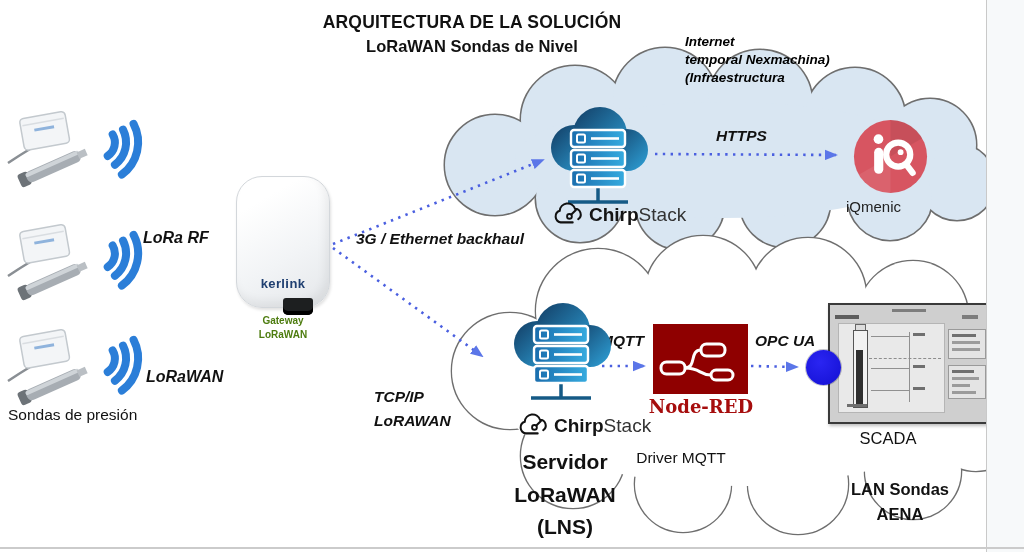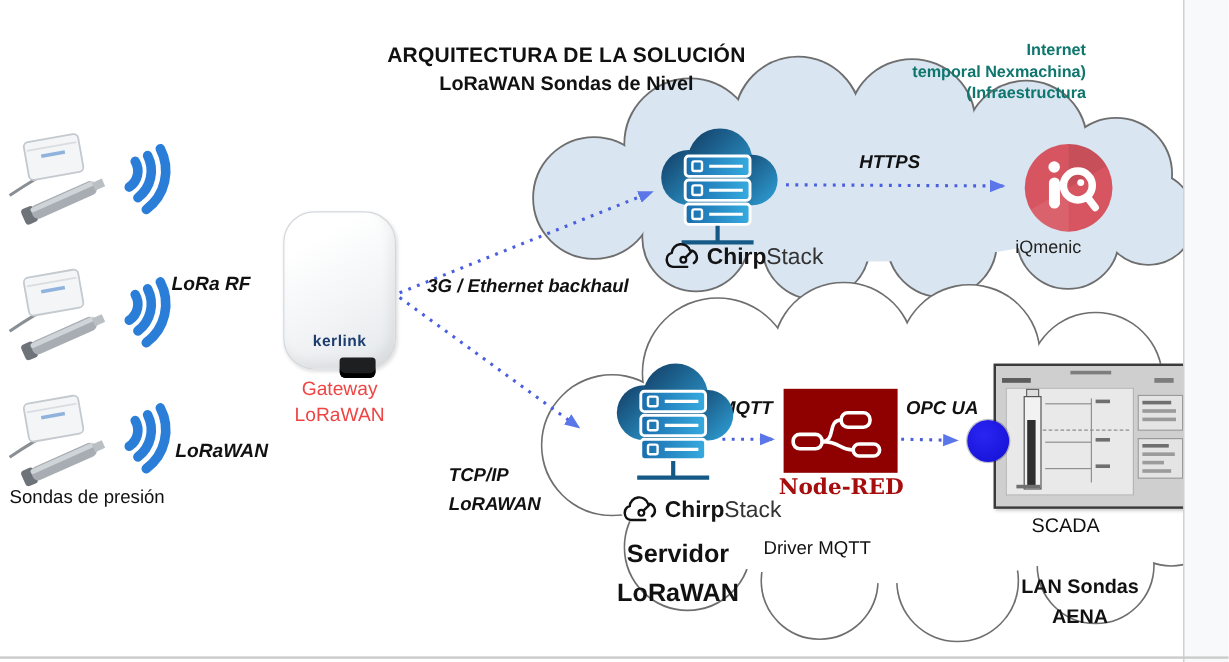--- a/index.html
+++ b/index.html
@@ -10,30 +10,30 @@
   .abs{position:absolute;}
   svg{display:block;overflow:visible;}
   .lbl{position:absolute;color:#111;white-space:nowrap;}
   .bi{font-weight:700;font-style:italic;}
   .ctr{text-align:center;white-space:normal;}
   
   .title{font-weight:700;text-align:center;line-height:1.45;}
   .title .t1{font-size:17.5px;letter-spacing:.2px;}
   .title .t2{font-size:16.5px;}
   
-  .internet{color:#0f766e;font-weight:700;font-size:13.5px;line-height:1.35;text-align:right;}
+  .internet{color:#000000;font-weight:700;font-size:13.5px;line-height:1.35;text-align:left;font-style:italic;}
   
   .gw{position:absolute;left:236px;top:176px;width:92px;height:130px;border-radius:26px;
       background:linear-gradient(150deg,#ffffff 20%,#f2f4f6 60%,#e4e7ea 100%);
       border:1.5px solid #d3d7db;box-shadow:inset -4px -6px 10px rgba(0,0,0,0.06),1px 2px 3px rgba(0,0,0,0.12);}
   .gw .brand{position:absolute;left:0;right:0;bottom:16px;text-align:center;
       font-size:13px;font-weight:700;color:#1e3e70;letter-spacing:.4px;}
   .gw-conn{position:absolute;left:283px;top:298px;width:30px;height:17px;background:#1d1f20;
       border-radius:3px 3px 5px 5px;box-shadow:inset 0 -4px 0 #000;}
-  .gw-label{font-size:16px;line-height:1.4;text-align:center;color:#ef4444;}
+  .gw-label{font-size:10px;line-height:1.4;text-align:center;color:#4d7c0f;font-weight:bold;}
   
   .nodered-box{position:absolute;left:653px;top:324px;width:95px;height:70px;background:#8f0000;}
   .nodered-label{font-family:"DejaVu Serif", serif;font-weight:700;font-size:18px;color:#a60d0d;text-align:center;}
   
   .scada{position:absolute;left:828px;top:303px;width:161px;height:117px;background:#cfcfcf;
       border:2px solid #3a3a3a;box-shadow:1px 2px 3px rgba(0,0,0,.25);}
   .scada .bar{position:absolute;background:#7d7d7d;}
   .scada .panel{position:absolute;background:#e4e4e4;border:1px solid #9a9a9a;}
   .scada .main{position:absolute;left:8px;top:18px;width:105px;height:88px;background:#e9e9e9;border:1px solid #b5b5b5;}
   .scada .tank-outer{position:absolute;left:14px;top:6px;width:13px;height:76px;background:#f2f2f2;border:1px solid #555;}
@@ -123,21 +123,21 @@
     </defs>
     <g stroke="#4a5fe0" stroke-width="2.6" fill="none" stroke-dasharray="2.4 5.4">
       <path d="M333,244 L543,160" marker-end="url(#ah)"></path>
       <path d="M333,248 L482,356" marker-end="url(#ah)"></path>
       <path d="M655,154 L836,155" marker-end="url(#ah)"></path>
       <path d="M602,366 L644,366" marker-end="url(#ah)"></path>
       <path d="M751,366 L797,367" marker-end="url(#ah)"></path>
     </g>
   </svg>
 
-  <div class="lbl title ctr z3" style="left:272px;top:10px;width:400px;margin-top:24px;">
+  <div class="lbl title ctr z3" style="left:272px;top:10px;width:400px;">
     <div class="t1">ARQUITECTURA DE LA SOLUCIÓN</div>
     <div class="t2">LoRaWAN Sondas de Nivel</div>
   </div>
 
   <div class="lbl internet ctr z3" style="left:685px;top:33px;width:220px;">
     <div>Internet</div>
     <div>temporal Nexmachina)</div>
     <div>(Infraestructura</div>
   </div>
 
@@ -360,20 +360,21 @@
       <div class="tbar" style="left:3px;top:11px;width:27px;background:#9b9b9b;"></div>
       <div class="tbar" style="left:3px;top:18px;width:18px;background:#9b9b9b;"></div>
       <div class="tbar" style="left:3px;top:25px;width:24px;background:#9b9b9b;"></div>
     </div>
   </div>
   <div class="blue-dot"></div>
 
   <div class="lbl ctr z3" style="left:505px;top:446px;width:120px;font-size:21px;line-height:1.55;font-weight:bold;">
     <div>Servidor</div>
     <div>LoRaWAN</div>
+    <div>(LNS)</div>
   </div>
   <div class="lbl ctr z3" style="left:626px;top:449px;width:110px;font-size:15.5px;">Driver MQTT</div>
   <div class="lbl ctr z7" style="left:838px;top:429px;width:100px;font-size:16.5px;">SCADA</div>
   <div class="lbl ctr z3" style="left:836px;top:477px;width:128px;font-size:16.5px;font-weight:700;line-height:1.5;">
     <div>LAN Sondas</div>
     <div>AENA</div>
   </div>
 
   <div class="page-strip"></div>
   <div class="bottom-rule"></div>

